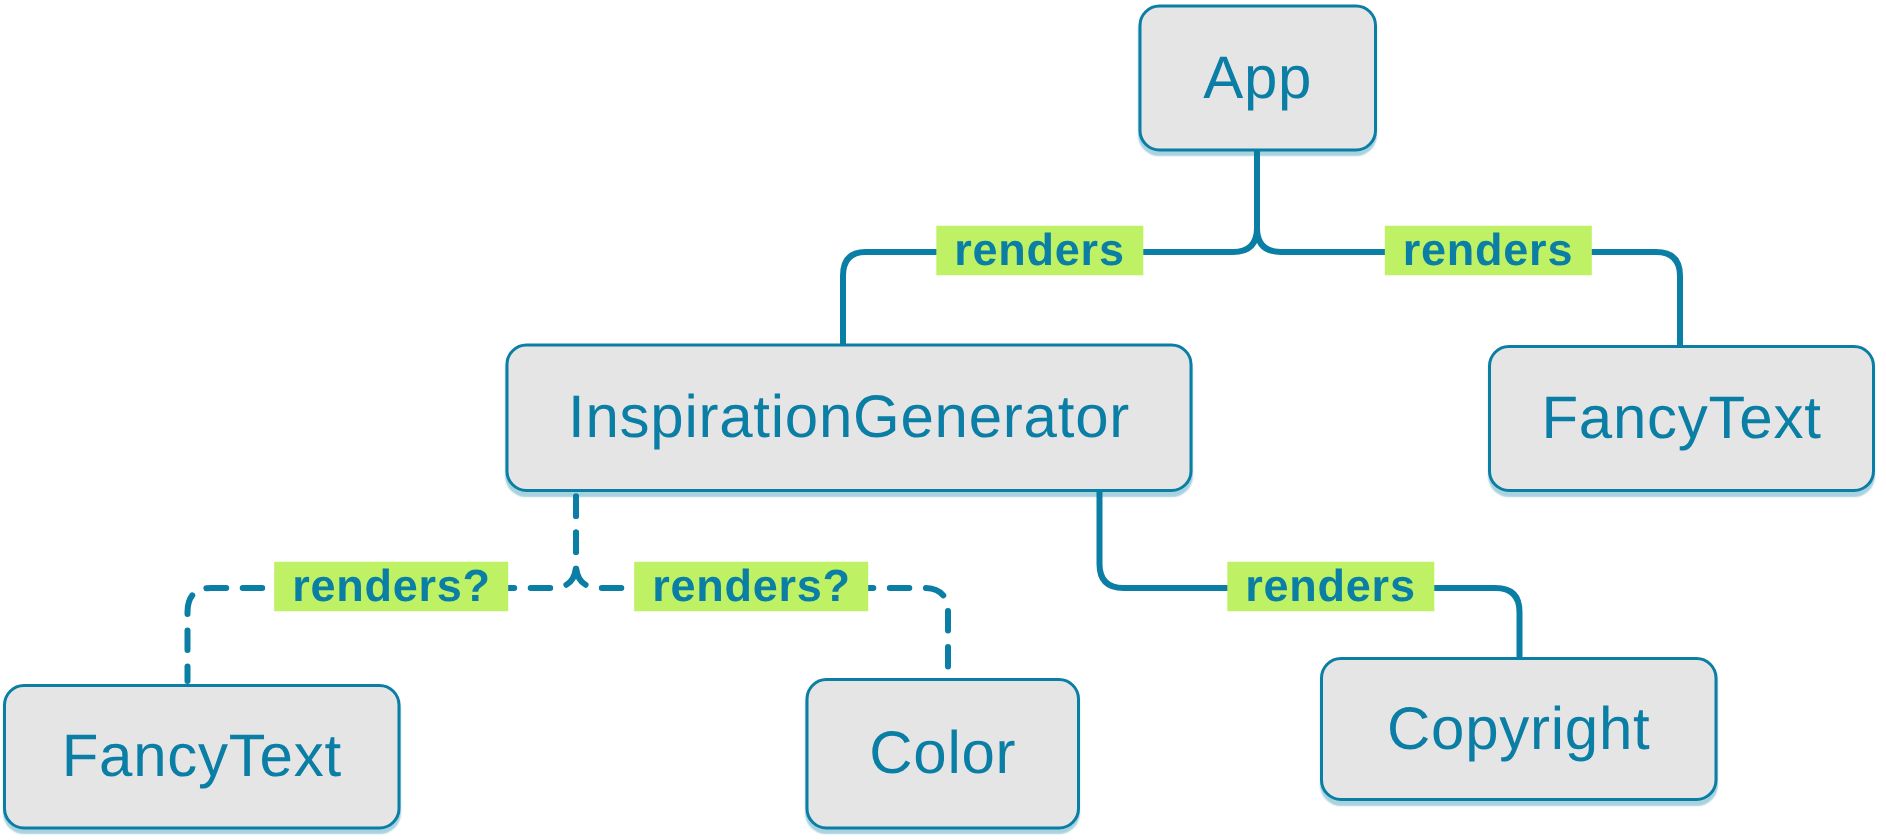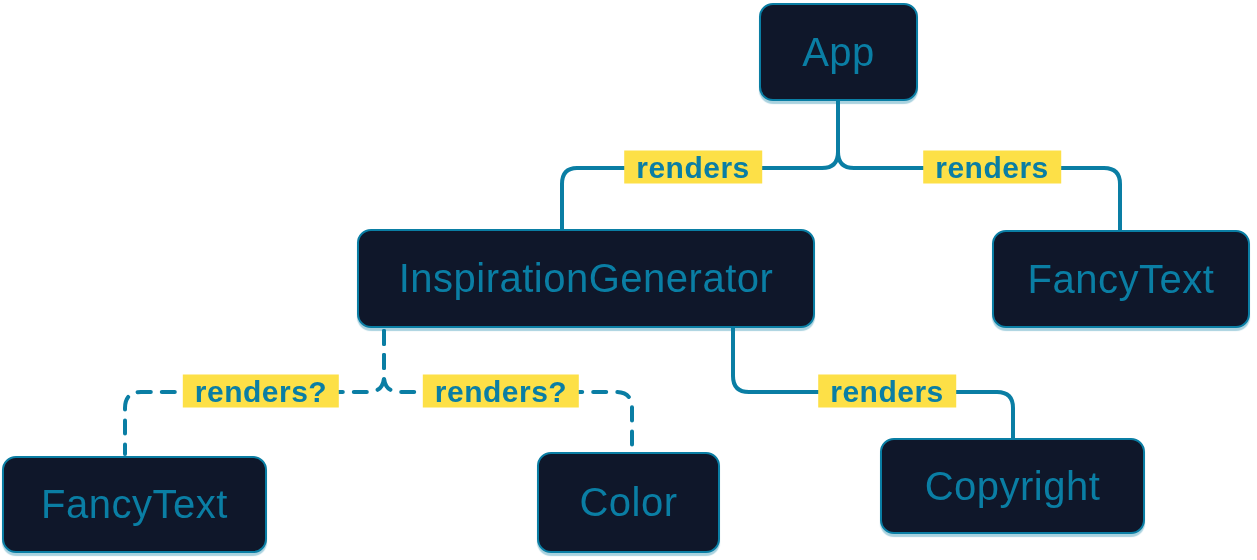--- a/index.html
+++ b/index.html
@@ -8,35 +8,35 @@
     width:1257px;height:560px;
     background:#ffffff;
     font-family:"Liberation Sans", sans-serif;
     overflow:hidden;
   }
   .edges{position:absolute;left:0;top:0;width:1257px;height:560px;}
   .edges path{fill:none;stroke:#0a7ea4;stroke-width:4;stroke-linecap:round;}
   .edges path.dashed{stroke-dasharray:13 11;}
   .node{
     position:absolute;
-    background:#0f172a;
+    background:#e5e5e5;
     border:2.5px solid #0a7ea4;
     border-radius:14px;
     box-shadow:0 3px 1px rgba(10,126,164,0.35);
     display:flex;align-items:center;justify-content:center;
     color:#0a7ea4;
     font-size:40px;
     font-weight:500;
     letter-spacing:0.5px;
     box-sizing:border-box;
   }
   .edge-label{
     position:absolute;
     transform:translate(-50%,-50%);
-    background:#fde047;
+    background:#bef264;
     color:#0a7ea4;
     font-size:30px;
     font-weight:600;
     letter-spacing:0.5px;
     padding:0 12px;
     white-space:nowrap;
     line-height:1.1;
   }
 </style>
 </head>
@@ -60,21 +60,21 @@
   <span class="edge-label" style="left:693px;top:167px;">renders</span>
   <span class="edge-label" style="left:992px;top:167px;">renders</span>
   <span class="edge-label" style="left:261px;top:391px;">renders?</span>
   <span class="edge-label" style="left:501px;top:391px;">renders?</span>
   <span class="edge-label" style="left:887px;top:391px;">renders</span>
 
   <div class="node" style="left:759px;top:3px;width:159px;height:98px;">
     <span>App</span>
   </div>
 
-  <div class="node" style="left:337px;top:229px;width:458px;height:99px;margin-left:20px;">
+  <div class="node" style="left:337px;top:229px;width:458px;height:99px;">
     <span>InspirationGenerator</span>
   </div>
 
   <div class="node" style="left:992px;top:230px;width:258px;height:98px;">
     <span>FancyText</span>
   </div>
 
   <div class="node" style="left:2px;top:456px;width:265px;height:97px;">
     <span>FancyText</span>
   </div>

